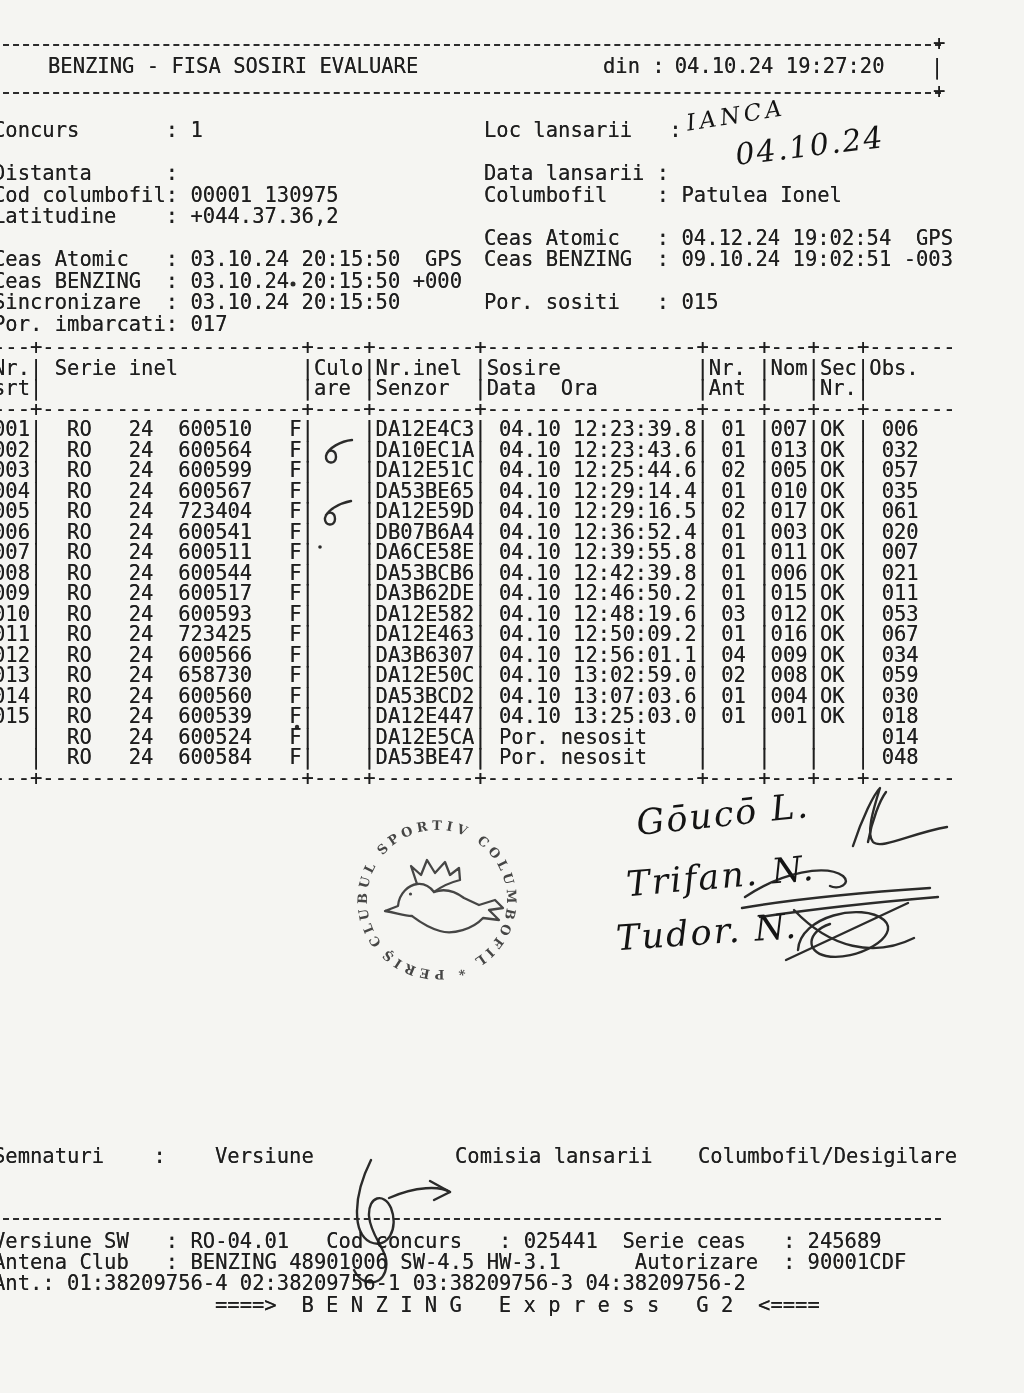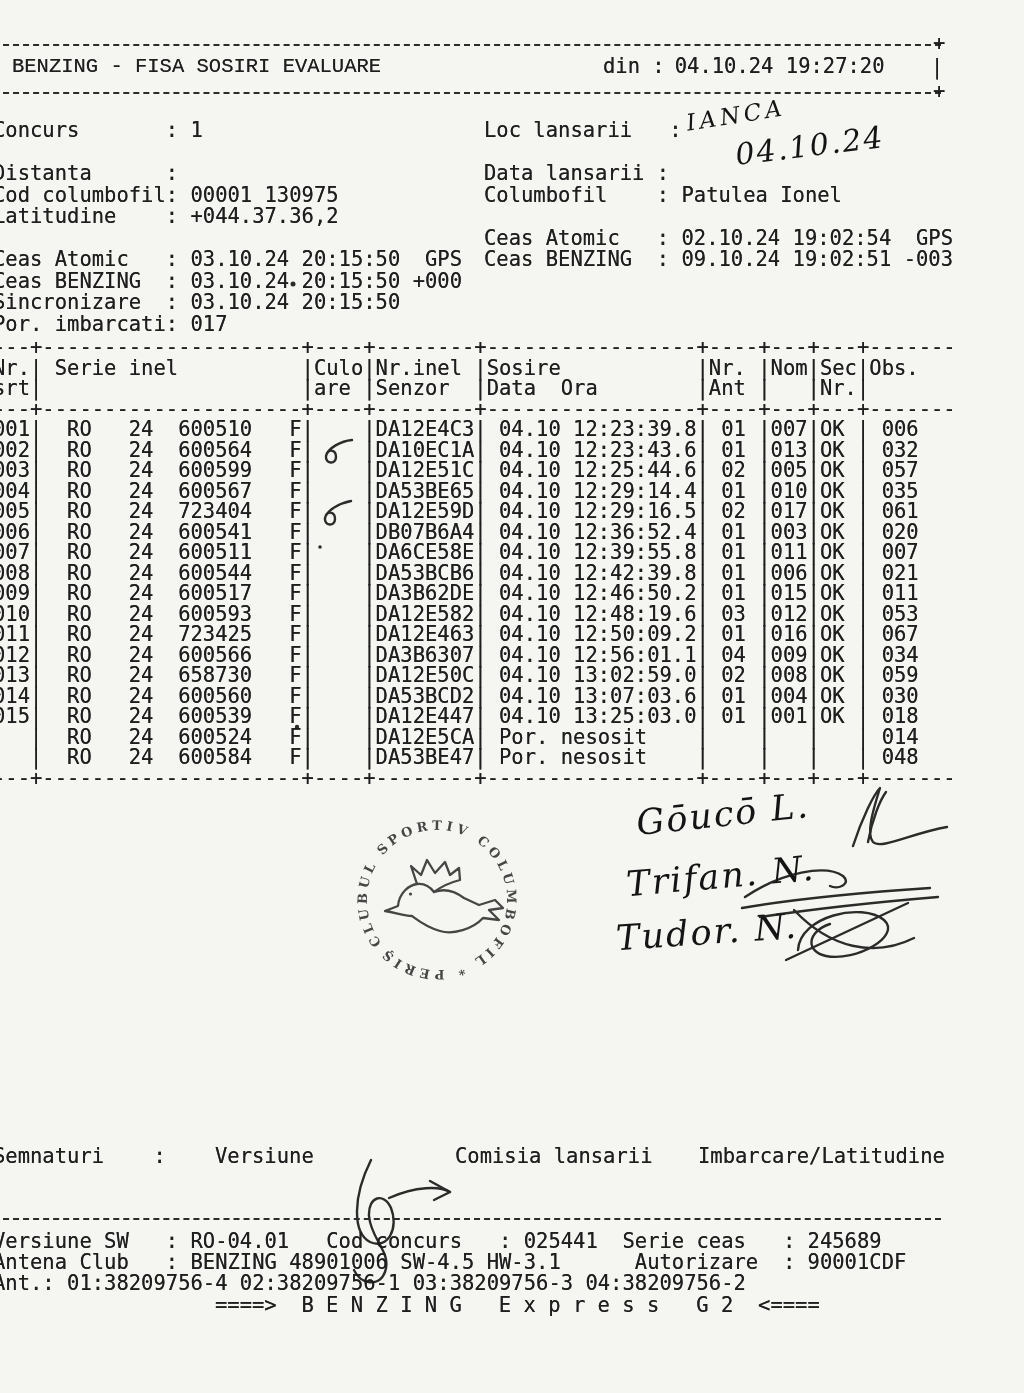--- a/index.html
+++ b/index.html
@@ -21,28 +21,28 @@
     font-style:italic;color:#141414;
   }
   .overlay{position:absolute;left:0;top:0;pointer-events:none;}
   .stamp{position:absolute;left:352px;top:815px;opacity:.88;}
 </style>
 </head>
 <body>
 
 <div class="rule" style="left:-7px;top:44px;width:948px;"></div>
 <div class="rule" style="left:-7px;top:92px;width:948px;"></div>
-<div class="mono" style="left:12px;top:56px;font-family:Liberation Mono, monospace;">BENZING - FISA SOSIRI EVALUARE</div>
+<div class="mono" style="left:48px;top:56px;">BENZING - FISA SOSIRI EVALUARE</div>
 <div class="mono" style="left:603px;top:56px;"><span>din :</span><span style="margin-left:10px;text-align:center;">04.10.24 19:27:20</span></div>
 <div class="mono" style="left:933px;top:33px;">+</div>
 <div class="mono" style="left:933px;top:81px;">+</div>
 <div class="mono" style="left:931px;top:57px;">|</div>
 
 <div class="mono" style="left:-7px;top:120px;"><div>Concurs       : 1</div><div> </div><div>Distanta      :</div><div>Cod columbofil: 00001 130975</div><div>Latitudine    : +044.37.36,2</div><div> </div><div>Ceas Atomic   : 03.10.24 20:15:50  GPS</div><div>Ceas BENZING  : 03.10.24 20:15:50 +000</div><div>Sincronizare  : 03.10.24 20:15:50</div><div>Por. imbarcati: 017</div></div>
-<div class="mono" style="left:484px;top:120px;"><div>Loc lansarii   :</div><div> </div><div>Data lansarii :</div><div>Columbofil    : Patulea Ionel</div><div> </div><div>Ceas Atomic   : 02.10.24 19:02:54  GPS</div><div>Ceas BENZING  : 09.10.24 19:02:51 -003</div><div> </div></div>
+<div class="mono" style="left:484px;top:120px;"><div>Loc lansarii   :</div><div> </div><div>Data lansarii :</div><div>Columbofil    : Patulea Ionel</div><div> </div><div>Ceas Atomic   : 04.12.24 19:02:54  GPS</div><div>Ceas BENZING  : 09.10.24 19:02:51 -003</div><div> </div><div>Por. sositi   : 015</div></div>
 
 <div class="hw" style="left:686px;top:102px;font-size:23px;letter-spacing:4px;transform:rotate(-9deg);">IANCA</div>
 <div class="hw" style="left:735px;top:128px;font-size:30px;letter-spacing:2px;transform:rotate(-7deg);">04.10.24</div>
 
 <div class="mono tbl" style="left:-7px;top:337px;"><div>---+---------------------+----+--------+-----------------+----+---+---+-------</div><div>Nr.| Serie inel          |Culo|Nr.inel |Sosire           |Nr. |Nom|Sec|Obs.   </div><div>srt|                     |are |Senzor  |Data  Ora        |Ant |   |Nr.|       </div><div>---+---------------------+----+--------+-----------------+----+---+---+-------</div><div>001|  RO   24  600510   F|    |DA12E4C3| 04.10 12:23:39.8| 01 |007|OK | 006   </div><div>002|  RO   24  600564   F|    |DA10EC1A| 04.10 12:23:43.6| 01 |013|OK | 032   </div><div>003|  RO   24  600599   F|    |DA12E51C| 04.10 12:25:44.6| 02 |005|OK | 057   </div><div>004|  RO   24  600567   F|    |DA53BE65| 04.10 12:29:14.4| 01 |010|OK | 035   </div><div>005|  RO   24  723404   F|    |DA12E59D| 04.10 12:29:16.5| 02 |017|OK | 061   </div><div>006|  RO   24  600541   F|    |DB07B6A4| 04.10 12:36:52.4| 01 |003|OK | 020   </div><div>007|  RO   24  600511   F|    |DA6CE58E| 04.10 12:39:55.8| 01 |011|OK | 007   </div><div>008|  RO   24  600544   F|    |DA53BCB6| 04.10 12:42:39.8| 01 |006|OK | 021   </div><div>009|  RO   24  600517   F|    |DA3B62DE| 04.10 12:46:50.2| 01 |015|OK | 011   </div><div>010|  RO   24  600593   F|    |DA12E582| 04.10 12:48:19.6| 03 |012|OK | 053   </div><div>011|  RO   24  723425   F|    |DA12E463| 04.10 12:50:09.2| 01 |016|OK | 067   </div><div>012|  RO   24  600566   F|    |DA3B6307| 04.10 12:56:01.1| 04 |009|OK | 034   </div><div>013|  RO   24  658730   F|    |DA12E50C| 04.10 13:02:59.0| 02 |008|OK | 059   </div><div>014|  RO   24  600560   F|    |DA53BCD2| 04.10 13:07:03.6| 01 |004|OK | 030   </div><div>015|  RO   24  600539   F|    |DA12E447| 04.10 13:25:03.0| 01 |001|OK | 018   </div><div>   |  RO   24  600524   F|    |DA12E5CA| Por. nesosit    |    |   |   | 014   </div><div>   |  RO   24  600584   F|    |DA53BE47| Por. nesosit    |    |   |   | 048   </div><div>---+---------------------+----+--------+-----------------+----+---+---+-------</div></div>
 
 <svg class="stamp" width="170" height="170" viewBox="0 0 170 170">
   <defs>
     <path id="ringPath" d="M85,85 m-70,0 a70,70 0 1,1 140,0 a70,70 0 1,1 -140,0"></path>
   </defs>
@@ -84,19 +84,19 @@
     <path d="M351 501 C340 503 327 510 325 518 C324 526 335 527 335 519 C335 512 329 511 326 515"></path>
     <circle cx="320" cy="547" r="1.8" fill="#1a1a1a" stroke="none"></circle>
     <circle cx="293" cy="284" r="2.5" fill="#1a1a1a" stroke="none"></circle>
     <circle cx="297" cy="727" r="2.2" fill="#1a1a1a" stroke="none"></circle>
   </g>
 </svg>
 
 <div class="mono" style="left:-7px;top:1146px;">Semnaturi    :</div>
 <div class="mono" style="left:215px;top:1146px;">Versiune</div>
 <div class="mono" style="left:455px;top:1146px;">Comisia lansarii</div>
-<div class="mono" style="left:698px;top:1146px;">Imbarcare/Latitudine</div>
+<div class="mono" style="left:698px;top:1146px;">Columbofil/Desigilare</div>
 
 <div class="rule" style="left:-7px;top:1218px;width:948px;"></div>
 <div class="mono" style="left:-7px;top:1231px;">Versiune SW   : RO-04.01   Cod concurs   : 025441  Serie ceas   : 245689</div>
 <div class="mono" style="left:-7px;top:1252px;">Antena Club   : BENZING 48901006 SW-4.5 HW-3.1      Autorizare  : 90001CDF</div>
 <div class="mono" style="left:-7px;top:1273px;">Ant.: 01:38209756-4 02:38209756-1 03:38209756-3 04:38209756-2</div>
 <div class="mono" style="left:215px;top:1295px;">====&gt;  B E N Z I N G   E x p r e s s   G 2  &lt;====</div>
 
 </body></html>

